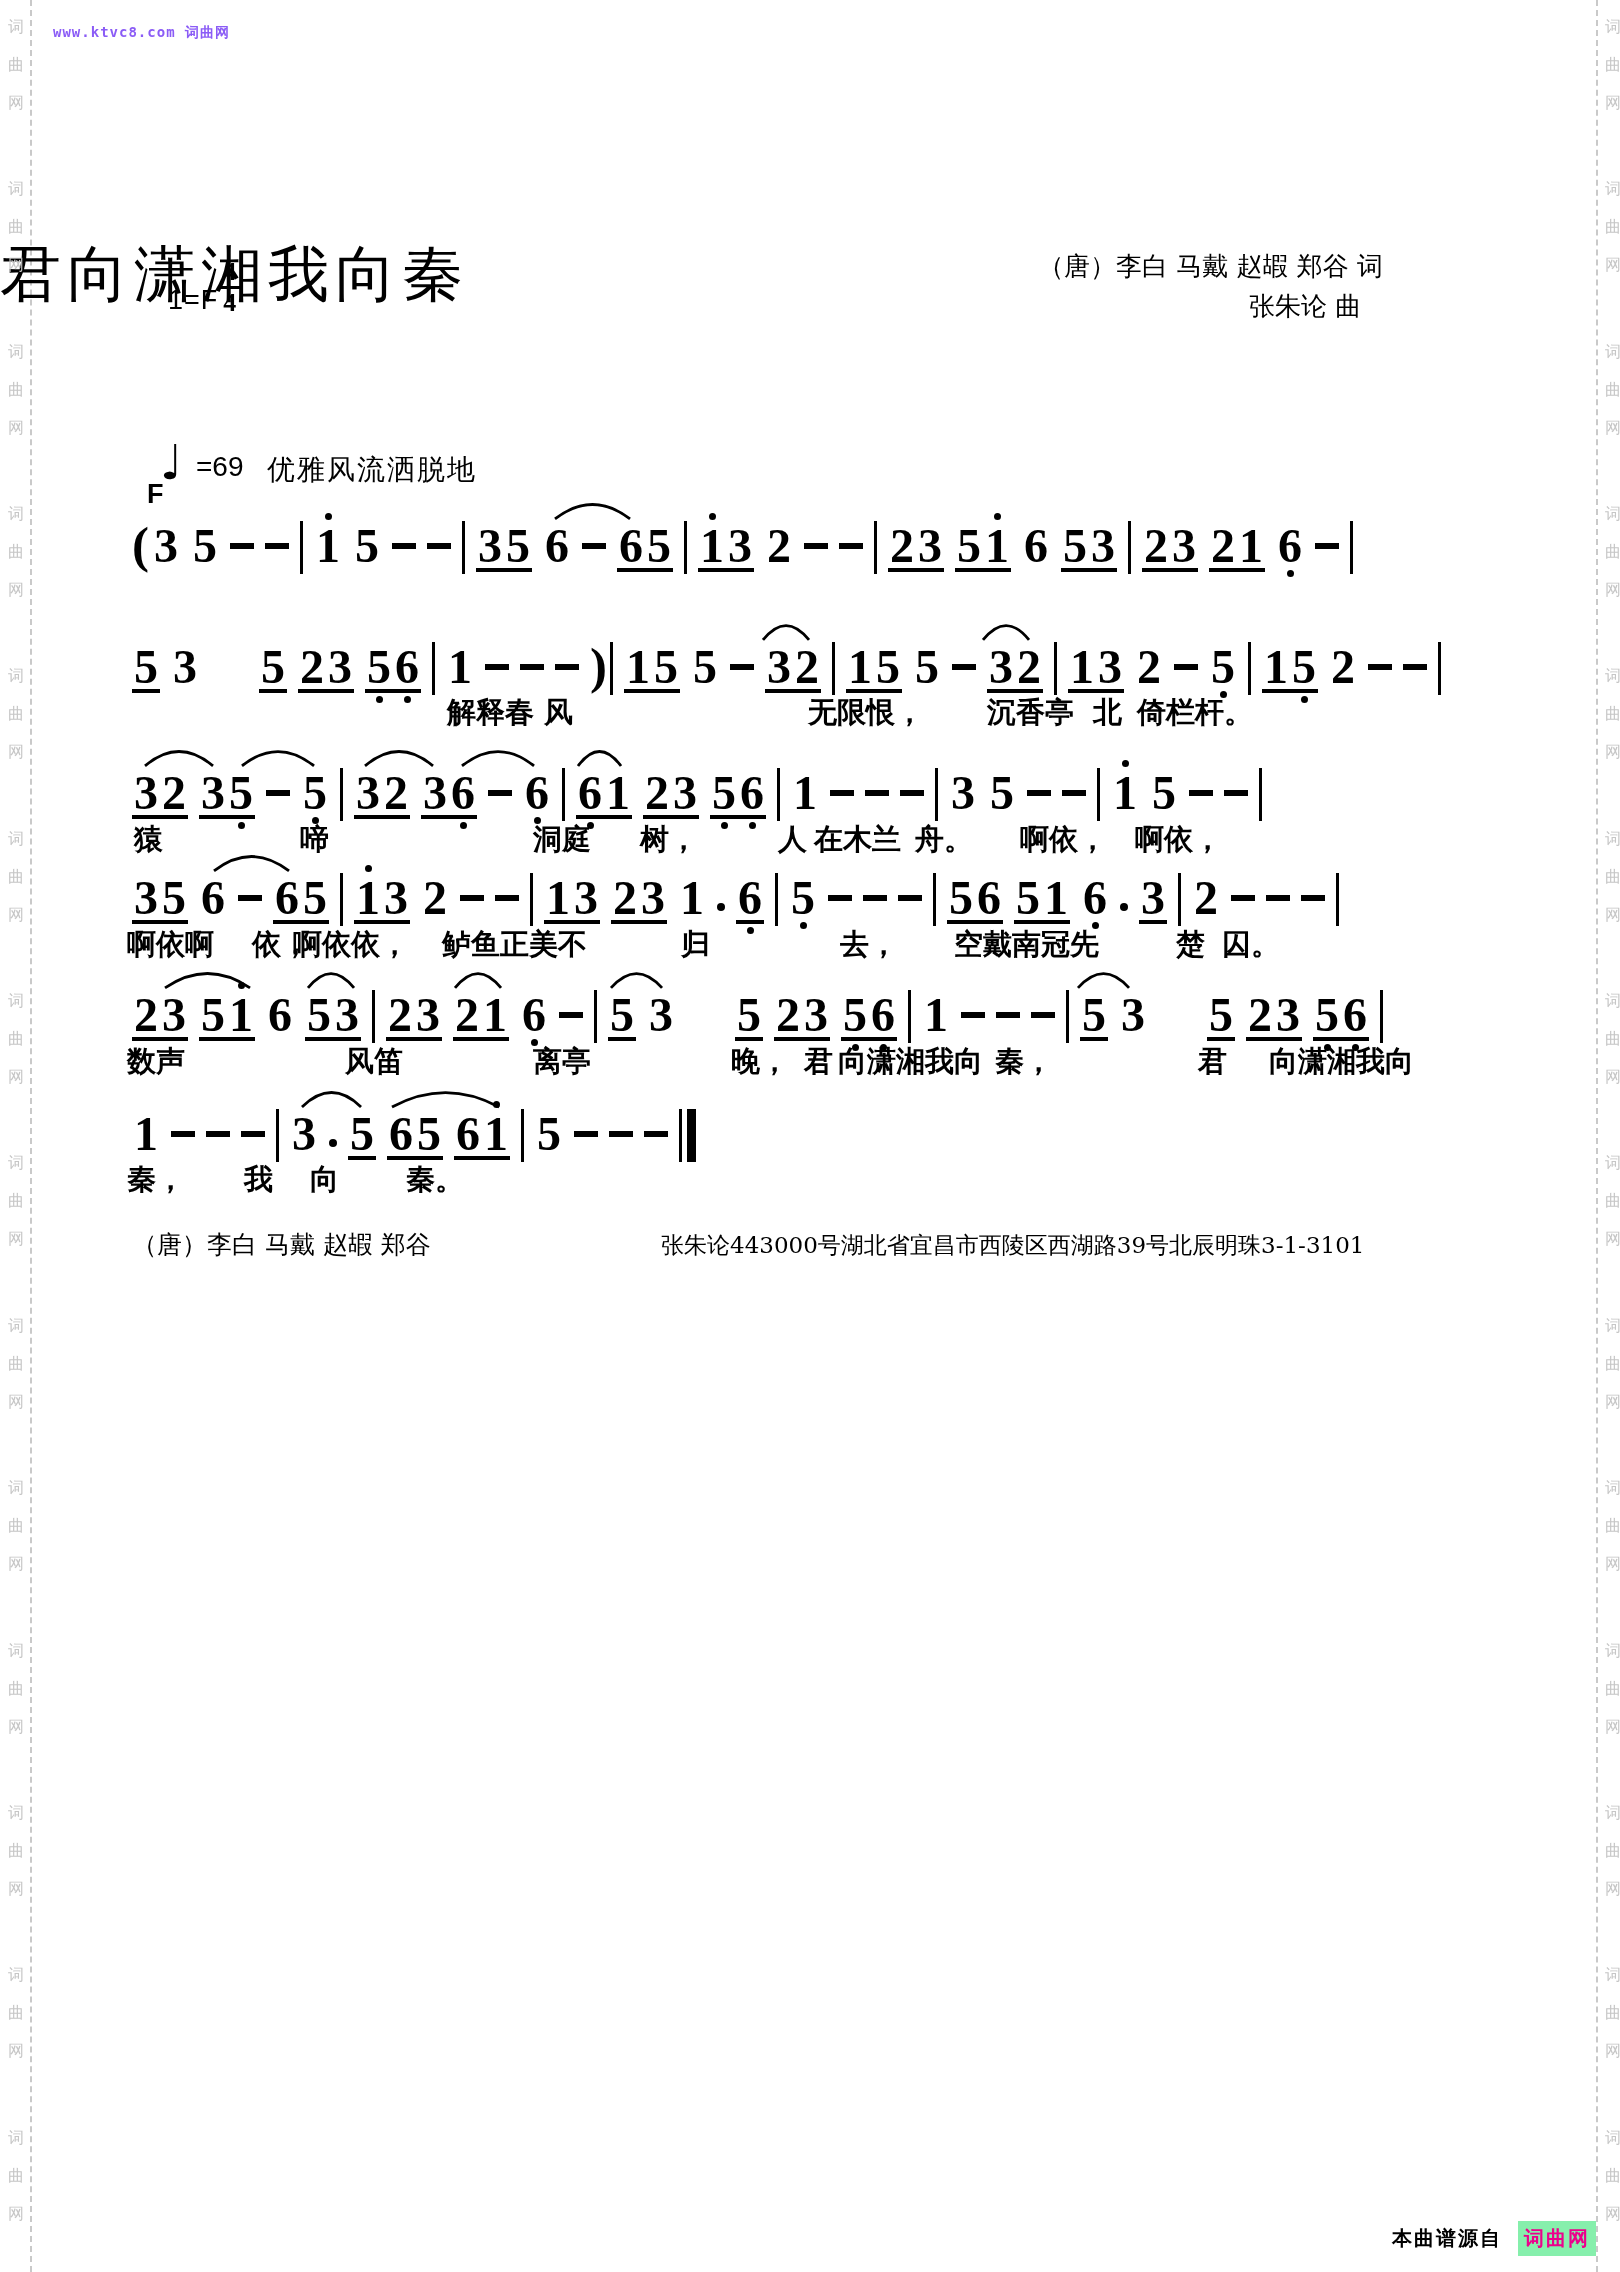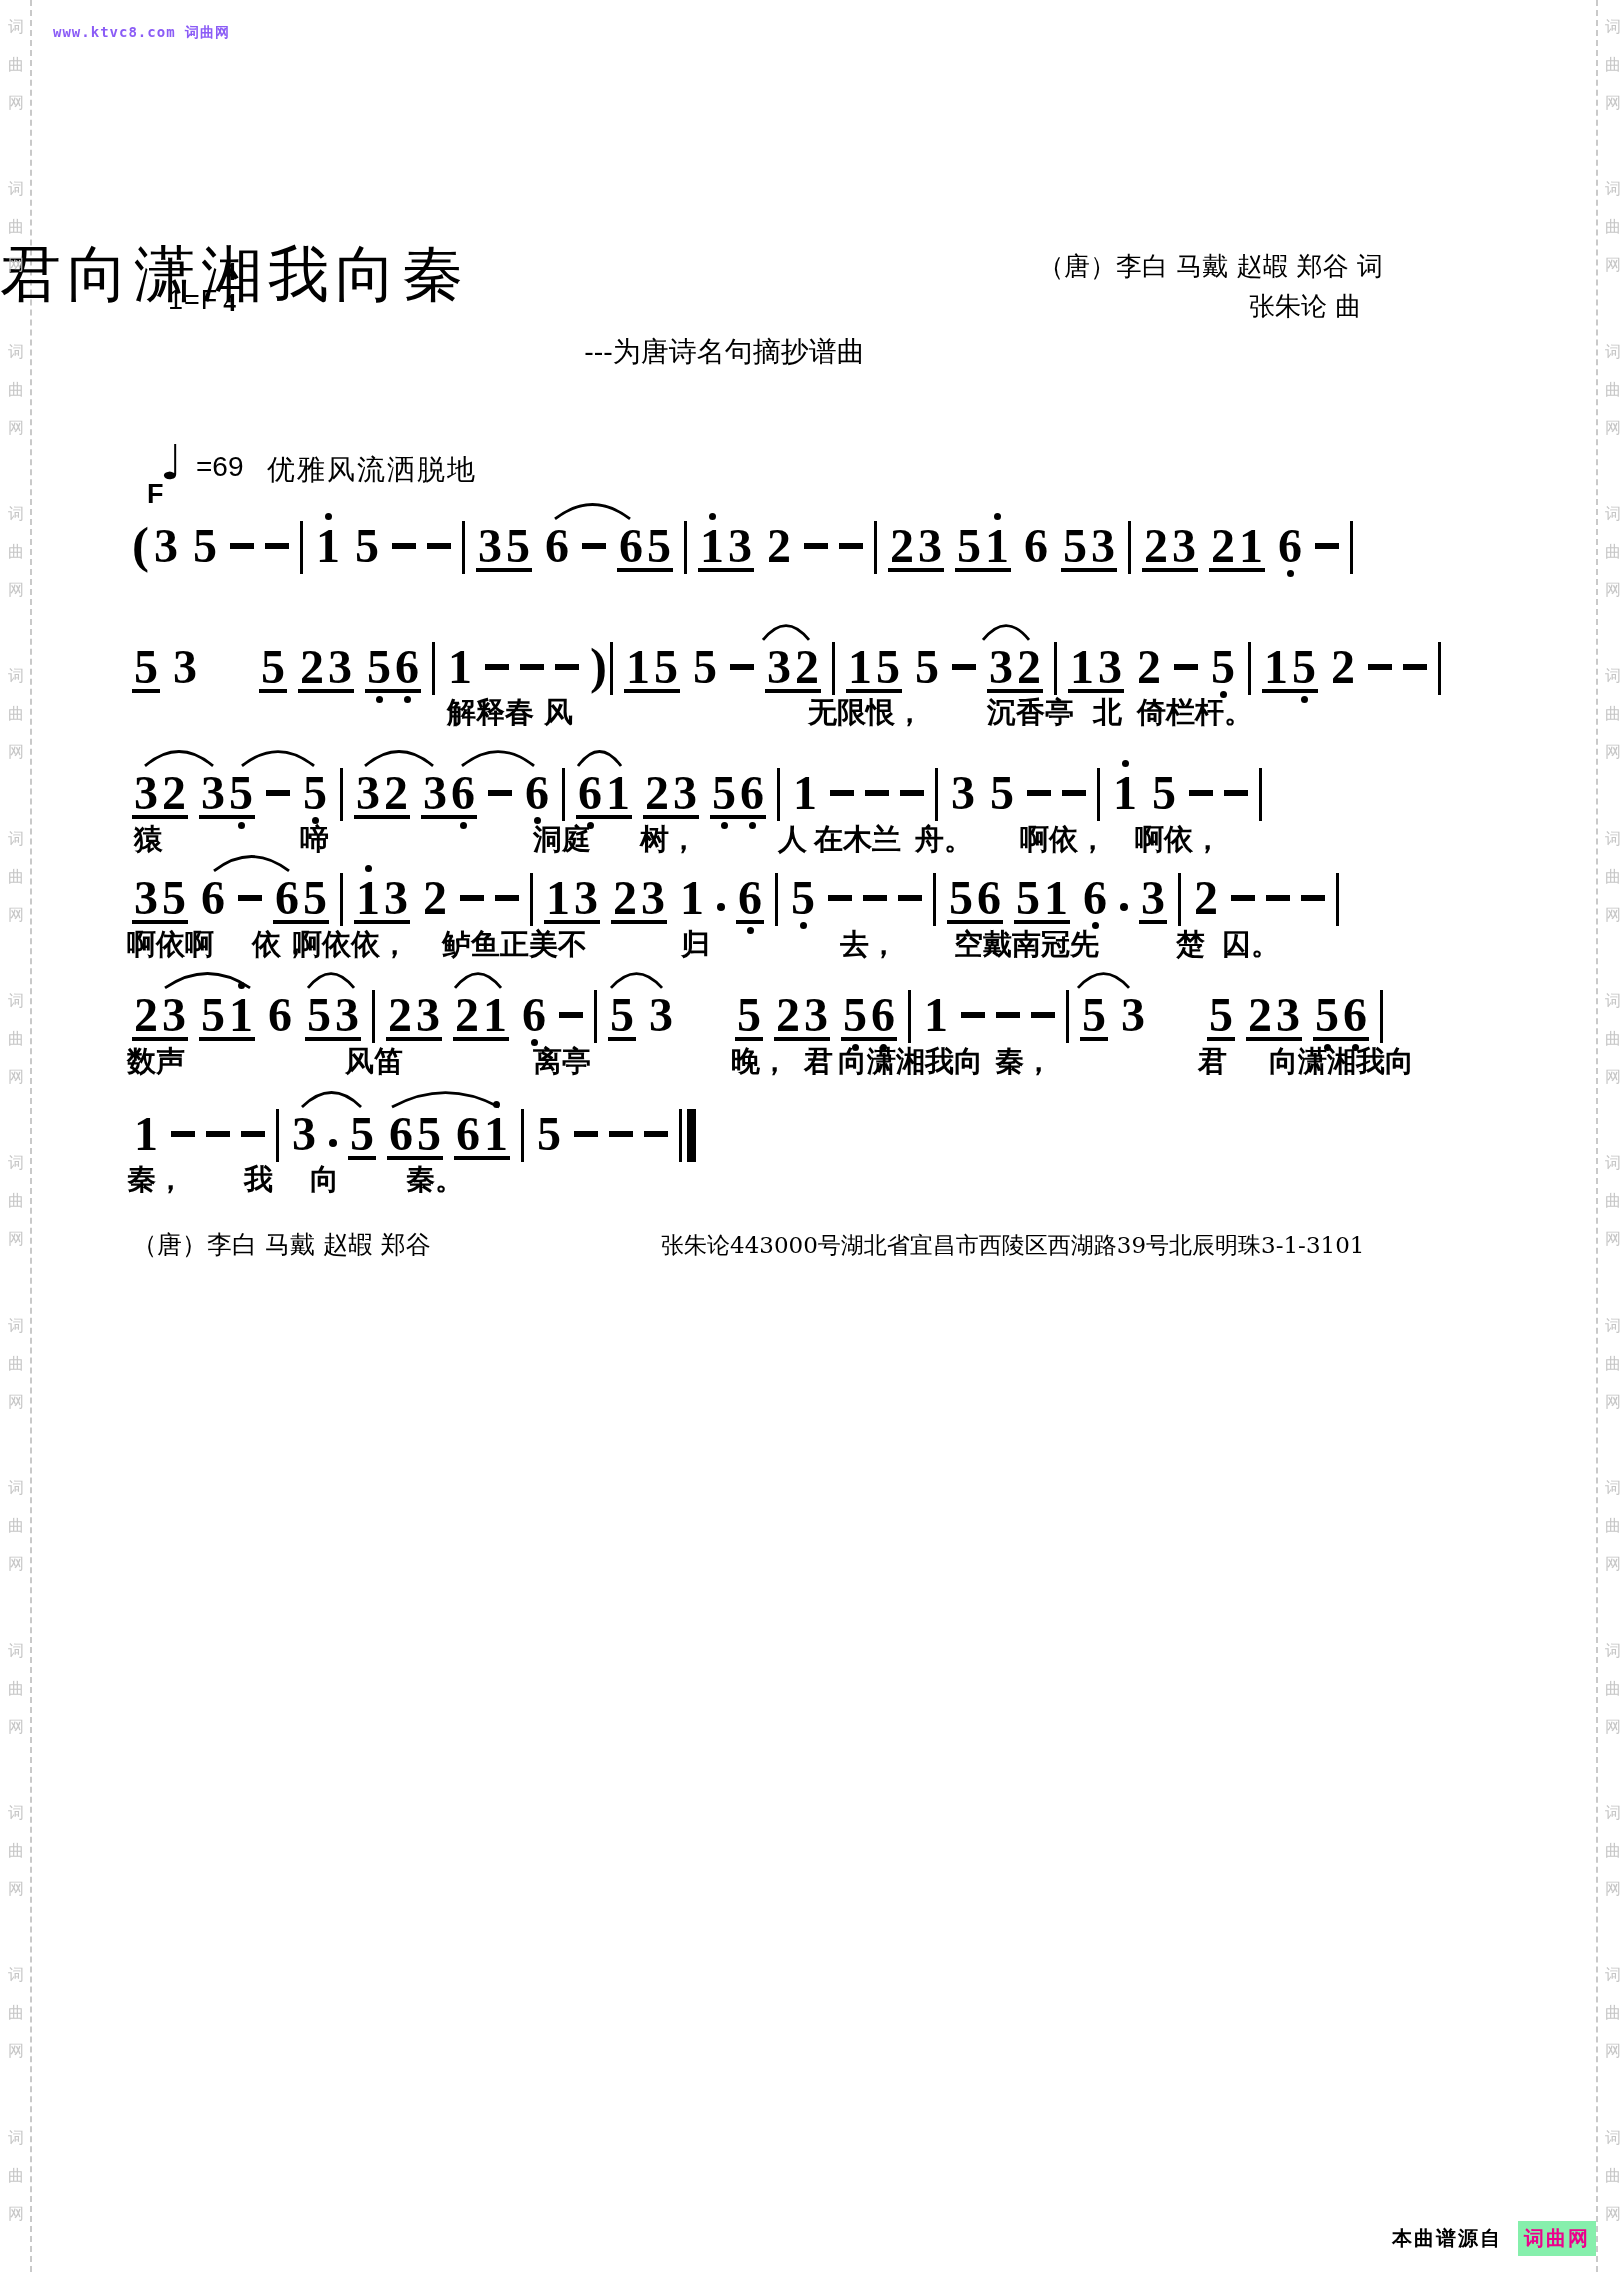--- a/index.html
+++ b/index.html
@@ -72,23 +72,20 @@
   <div class="keytime">
     <span class="keysig">1=F</span>
     <span class="meter">
       <span class="num">4</span>
       <span class="den">4</span>
     </span>
   </div>
 
   <div class="title-wrap">
     <span class="song-title">君向潇湘我向秦</span>
-  </div>
-  <div class="subtitle-wrap">
-    <span class="song-subtitle">---为唐诗名句摘抄谱曲</span>
   </div>
 
   <div class="credit1">（唐）李白 马戴 赵嘏 郑谷 词</div>
   <div class="credit2">张朱论 曲</div>
 
   <div class="tempo-f">F</div>
   <div class="tempo-note">♩</div>
   <div class="tempo-bpm">=69</div>
   <div class="tempo-expr">优雅风流洒脱地</div>
 

